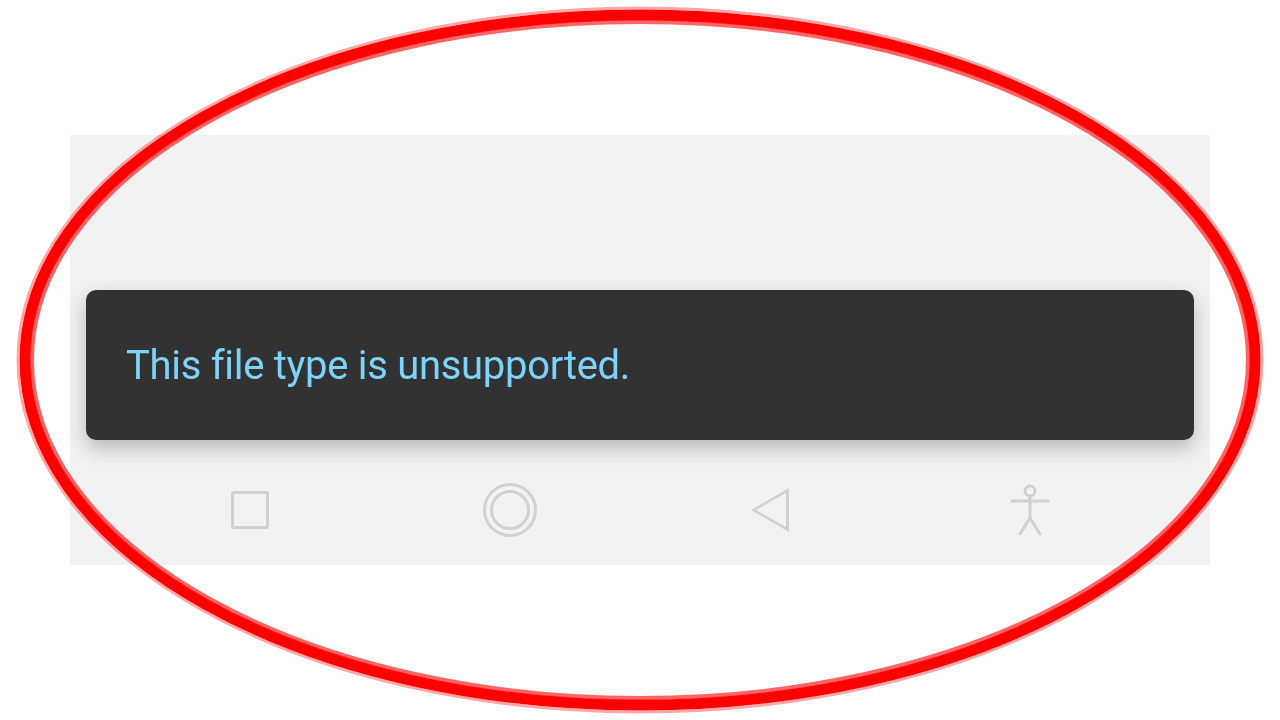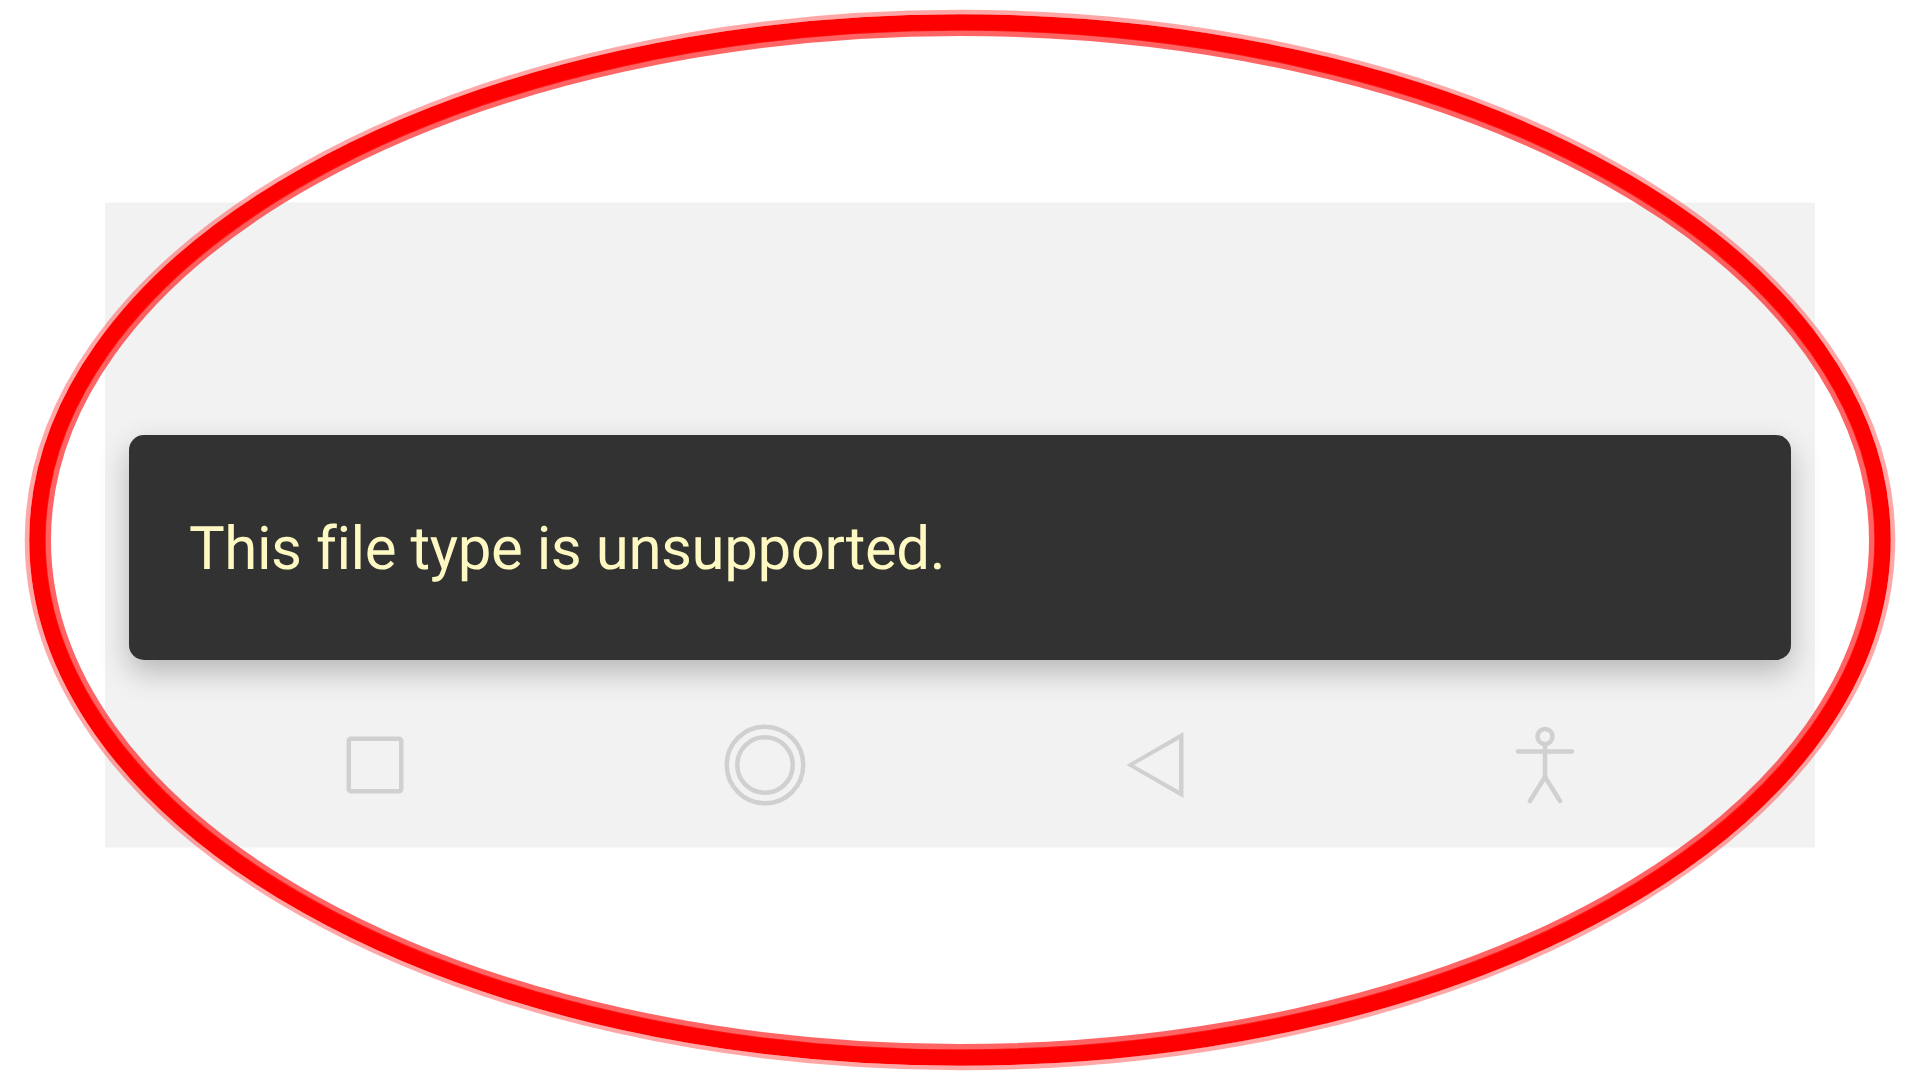--- a/index.html
+++ b/index.html
@@ -40,21 +40,21 @@
       height: 150px;
       background: #323232;
       border-radius: 10px;
       display: flex;
       align-items: center;
       padding: 0 40px;
       box-shadow: 0 8px 20px rgba(0,0,0,0.25);
       z-index: 2;
     }
     .toast-text {
-      color: #fef9c3;
+      color: #7dd3fc;
       font-size: 40px;
       font-weight: 400;
       letter-spacing: -0.3px;
     }
     .nav-bar {
       position: absolute;
       bottom: 5px;
       left: 0;
       right: 0;
       height: 100px;

